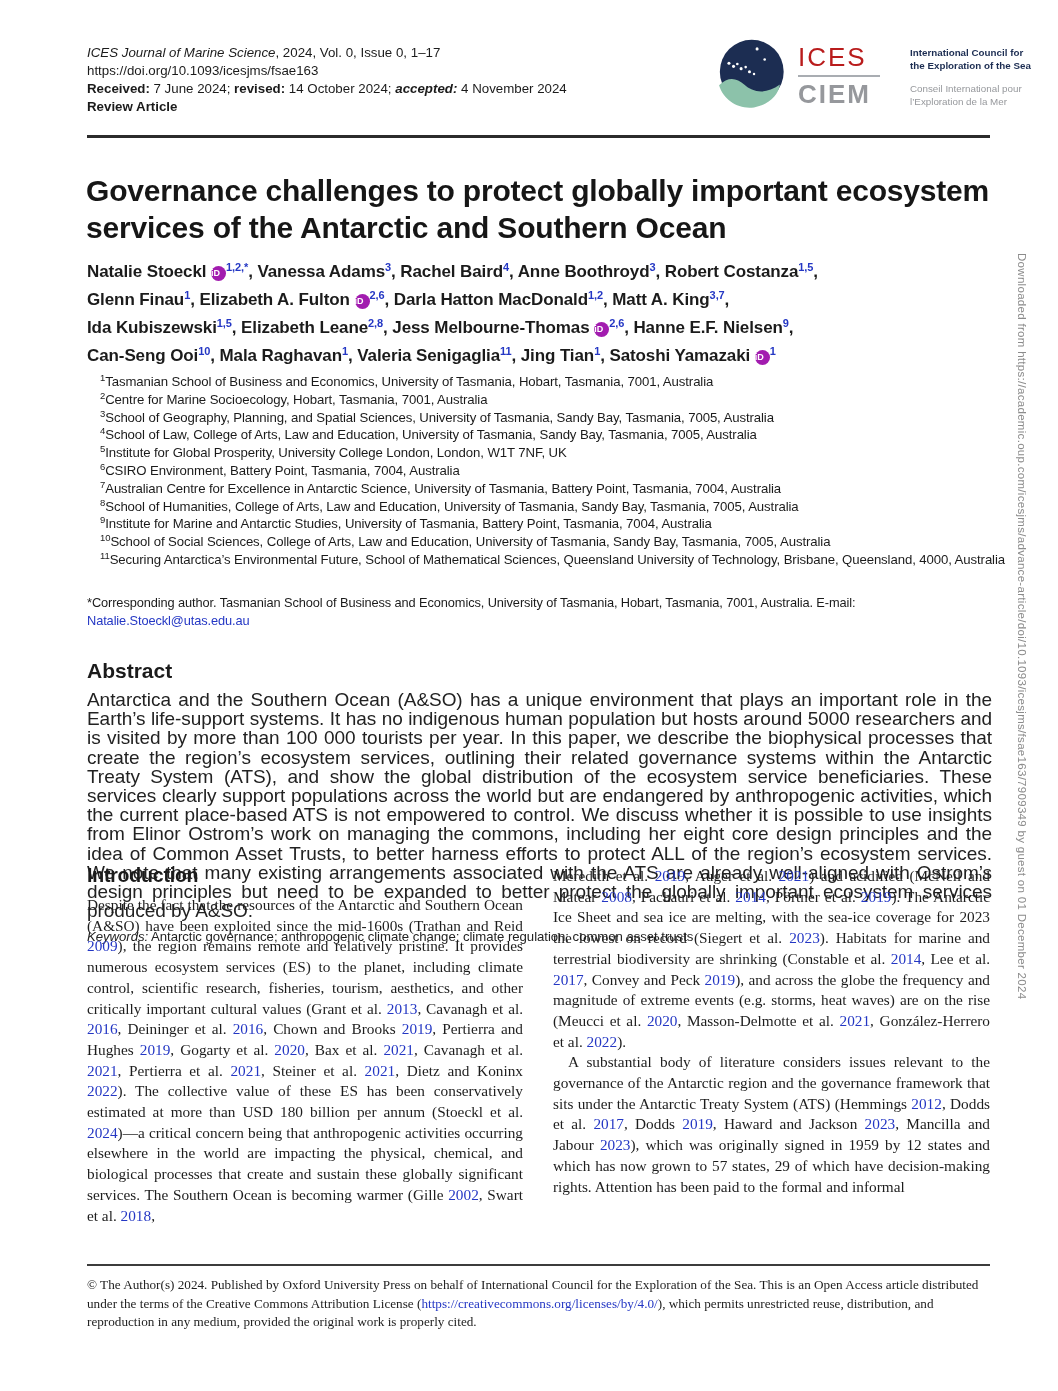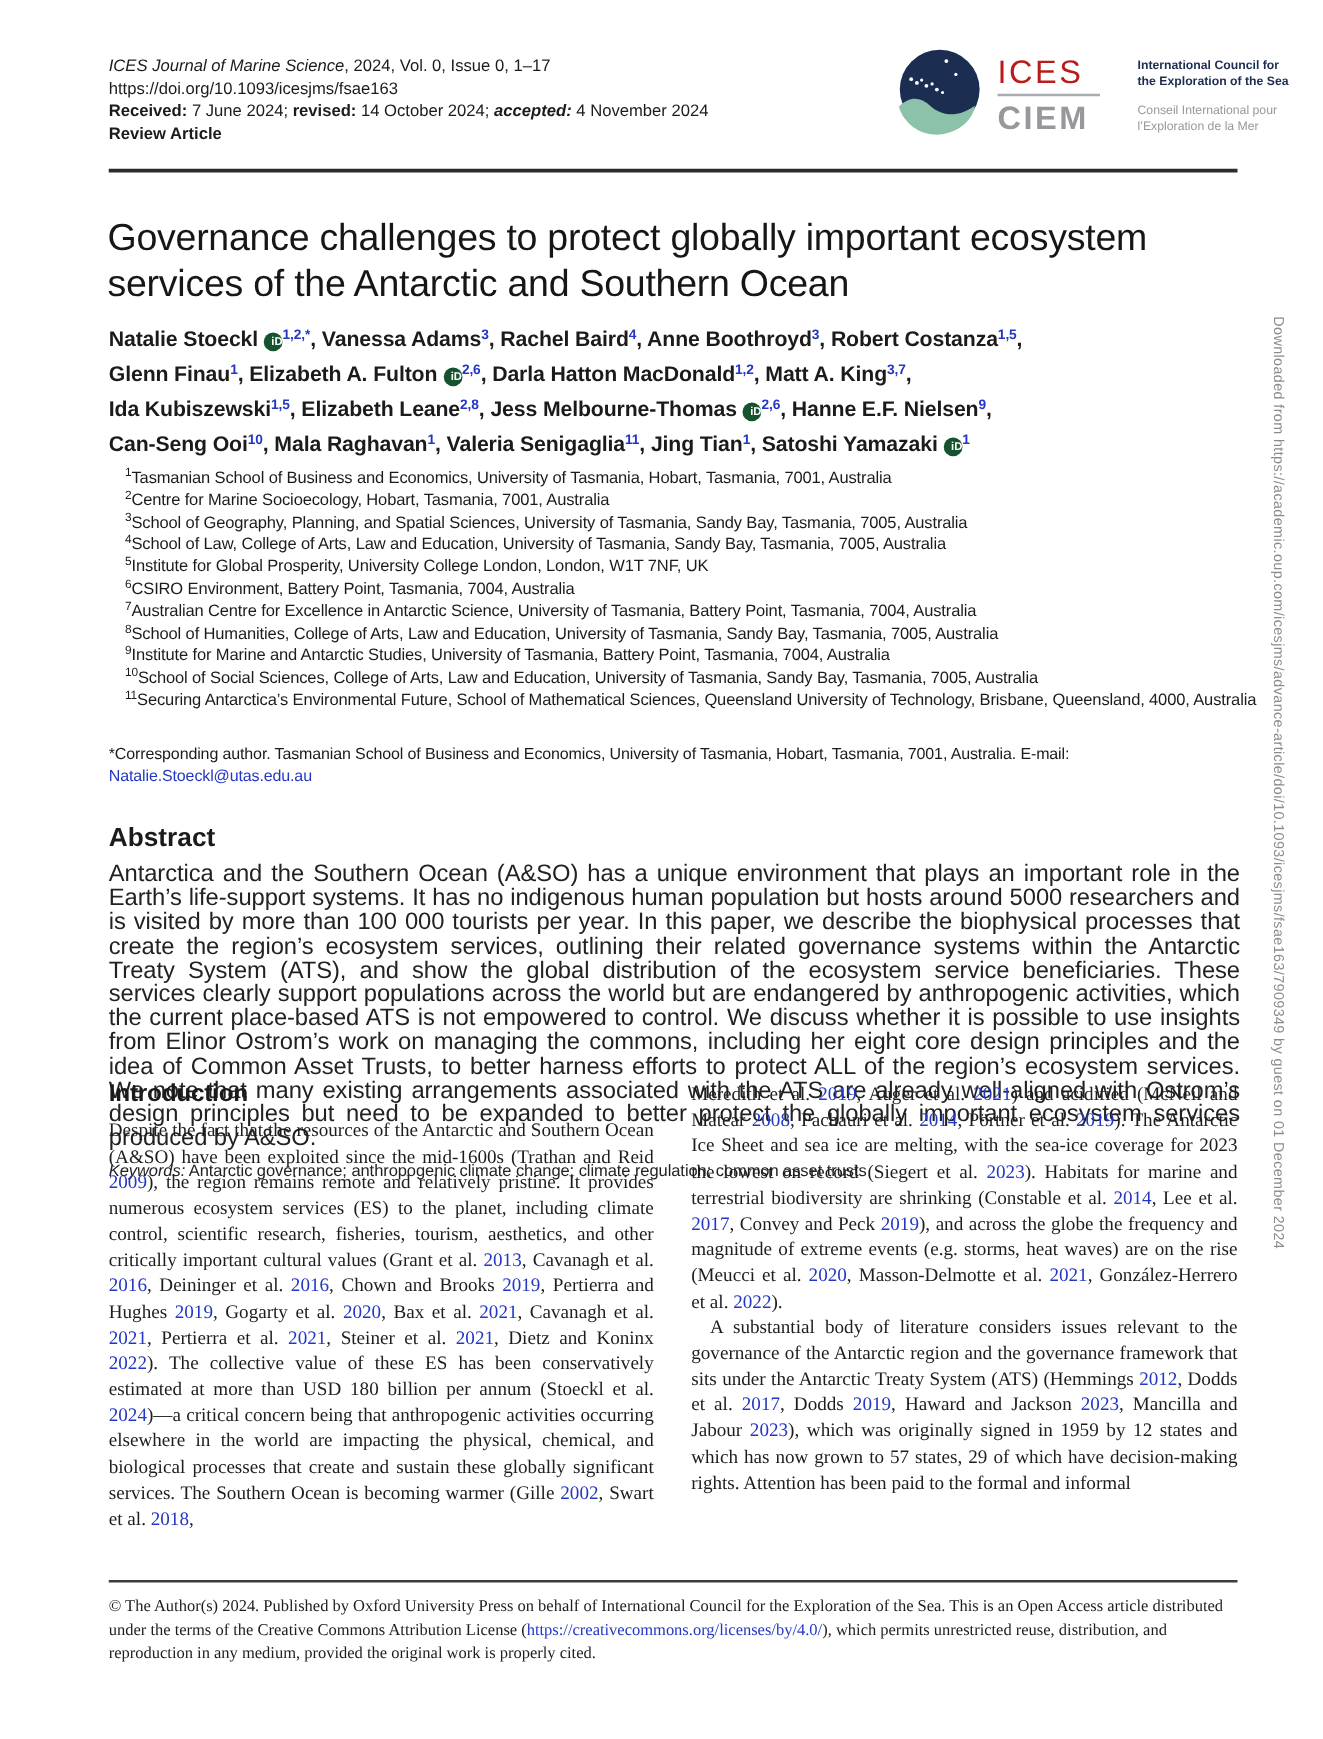--- a/index.html
+++ b/index.html
@@ -22,27 +22,27 @@
   .logo-ices{font-size:26px;font-weight:400;letter-spacing:2px;color:#b91c1c;line-height:30px;}
   .logo-div{height:2px;background:#a9adb2;margin:3px 0 3px 0;width:82px;}
   .logo-ciem{font-size:26px;font-weight:700;letter-spacing:2px;color:#96989c;line-height:28px;}
   .logo-names{margin-left:30px;padding-top:8px;font-size:9.8px;line-height:13px;}
   .logo-en{color:#1c2d52;font-weight:700;margin-bottom:10px;}
   .logo-fr{color:#96989c;}
   .black-rule{position:absolute;left:87px;top:135px;width:903px;height:3px;background:#2b2b2b;}
   
   .title{
     position:absolute;left:86px;top:172px;width:905px;margin:0;
-    font-size:30px;line-height:37px;font-weight:400;color:#161616;letter-spacing:-.2px;
+    font-size:30px;line-height:37px;font-weight:700;color:#161616;letter-spacing:-.2px;
   }
   .authors{position:absolute;left:87px;top:258px;width:910px;font-size:17px;font-weight:700;line-height:28px;letter-spacing:-.1px;}
   .asup{color:#2437c4;font-size:11px;font-weight:700;vertical-align:6px;line-height:0;}
   .orcid{
-    display:inline-block;width:15px;height:15px;border-radius:50%;background:#14532d;
-    color:#fff;font-size:9px;font-weight:700;text-align:right;line-height:15px;
+    display:inline-block;width:15px;height:15px;border-radius:50%;background:#a21caf;
+    color:#fff;font-size:9px;font-weight:700;text-align:left;line-height:15px;
     vertical-align:1px;letter-spacing:0;
   }
   
   .affiliations{position:absolute;left:100px;top:373px;width:905px;font-size:13.2px;line-height:17.8px;letter-spacing:-.1px;}
   .affil sup{font-size:9.5px;vertical-align:5px;line-height:0;}
   .corresponding{position:absolute;left:87px;top:594px;width:903px;font-size:12.8px;line-height:17.5px;letter-spacing:-.1px;}
   
   .abstract{position:absolute;left:87px;top:659px;width:905px;}
   .abstract h2{margin:0 0 7px 0;font-size:21px;font-weight:700;}
   .abstract p{margin:0;font-size:19px;line-height:19.2px;text-align:justify;letter-spacing:-.05px;color:#222;}

